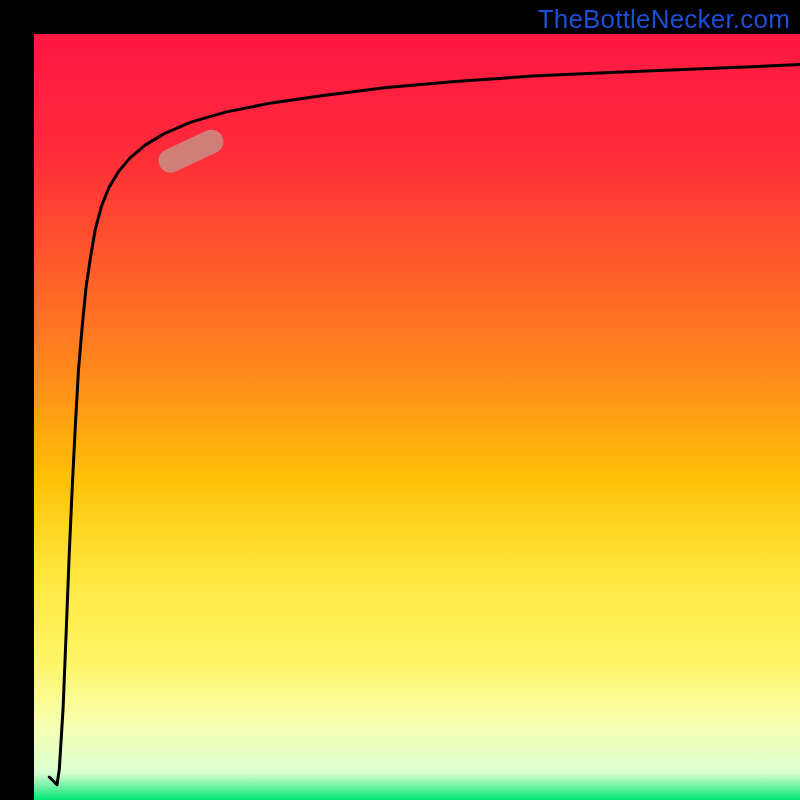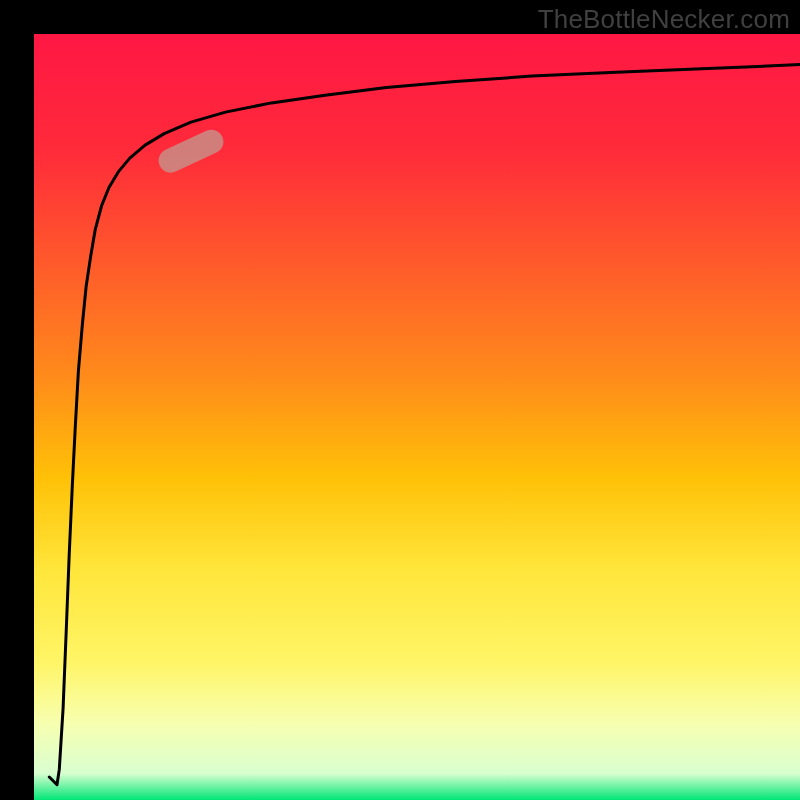--- a/index.html
+++ b/index.html
@@ -15,21 +15,21 @@
     position: relative;
     width: 800px;
     height: 800px;
   }
   .watermark {
     position: absolute;
     top: 4px;
     right: 10px;
     font-size: 26px;
     font-weight: 400;
-    color: #404040;
+    color: #1d4ed8;
     letter-spacing: 0.2px;
     user-select: none;
   }
   svg {
     display: block;
   }
 </style>
 </head>
 <body>
 

